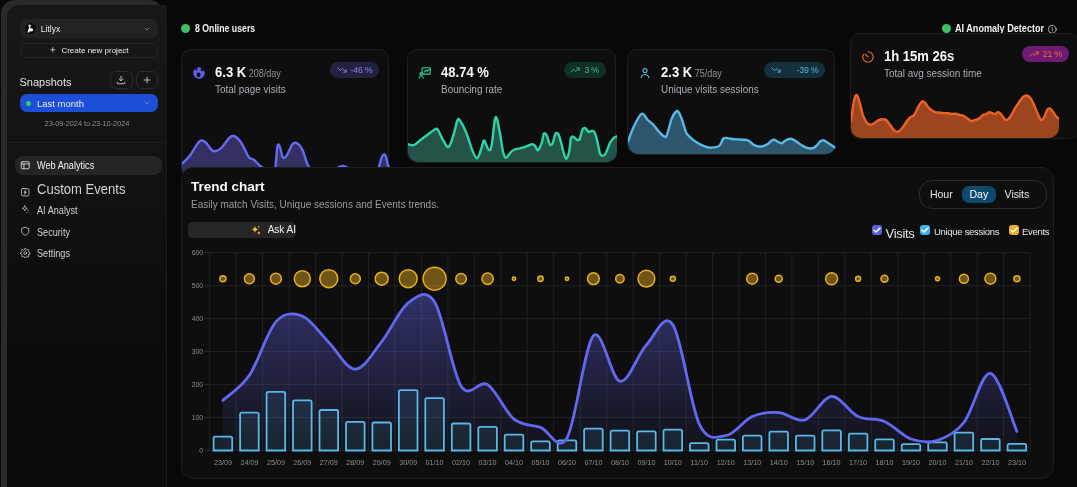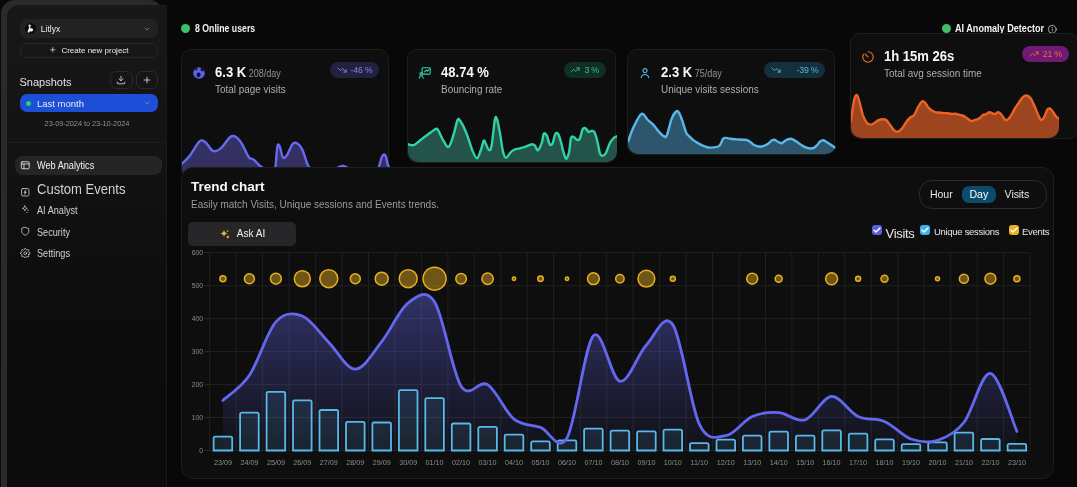--- a/index.html
+++ b/index.html
@@ -215,21 +215,21 @@
 <div class="abs card" style="left:180.5px;top:166.5px;width:873px;height:312px;border-radius:12px"></div>
 <div class="abs" style="left:191px;top:179px;font-size:13.5px;font-weight:bold;color:#fafafa">Trend chart</div>
 <div class="abs" style="left:191px;top:197.5px;font-size:10.8px;color:#9b9b9b;transform:scaleX(.925);transform-origin:0 0;white-space:nowrap">Easily match Visits, Unique sessions and Events trends.</div>
 
 <div class="abs" style="left:918.5px;top:179.5px;width:128px;height:29px;border:1px solid #2b2b2b;border-radius:13px;display:flex;align-items:center;font-size:10.6px;color:#e5e5e5;letter-spacing:-.1px">
   <span style="margin-left:10.5px">Hour</span>
   <span style="margin-left:9.5px;background:#0c4a6e;border-radius:7px;padding:2.5px 7.5px;color:#fff">Day</span>
   <span style="margin-left:9px">Visits</span>
 </div>
 
-<div class="abs" style="left:188px;top:221.5px;width:108px;height:24px;background:#262628;border-radius:5px;display:flex;align-items:center;justify-content:center;color:#f0f0f0;font-size:10px">
+<div class="abs" style="left:188px;top:221.5px;width:108px;height:16px;background:#262628;border-radius:5px;display:flex;align-items:center;justify-content:flex-end;color:#f0f0f0;font-size:10px">
   <span style="display:flex;color:#edbb2e;margin-right:6px">
       <svg width="12" height="12" viewBox="0 0 24 24" style="color:#edbb2e">
         <path d="M10 4.2c.95 4.1 2.7 5.85 6.8 6.8-4.1.95-5.85 2.7-6.8 6.8-.95-4.1-2.7-5.85-6.8-6.8 4.1-.95 5.85-2.7 6.8-6.8z" fill="currentColor" stroke="none"></path>
         <path d="M17.8 13.8c.55 2.4 1.55 3.4 3.95 3.95-2.4.55-3.4 1.55-3.95 3.95-.55-2.4-1.55-3.4-3.95-3.95 2.4-.55 3.4-1.55 3.95-3.95z" fill="currentColor" stroke="none"></path>
         <path d="M17.5 3.4c.4 1.7 1.1 2.4 2.8 2.8-1.7.4-2.4 1.1-2.8 2.8-.4-1.7-1.1-2.4-2.8-2.8 1.7-.4 2.4-1.1 2.8-2.8z" fill="currentColor" stroke="none"></path>
       </svg>
     </span>Ask AI
 </div>
 
 <div class="abs" style="left:871.5px;top:225px;width:10px;height:10px;background:#5a5fe0;border-radius:3px;color:#fff">

